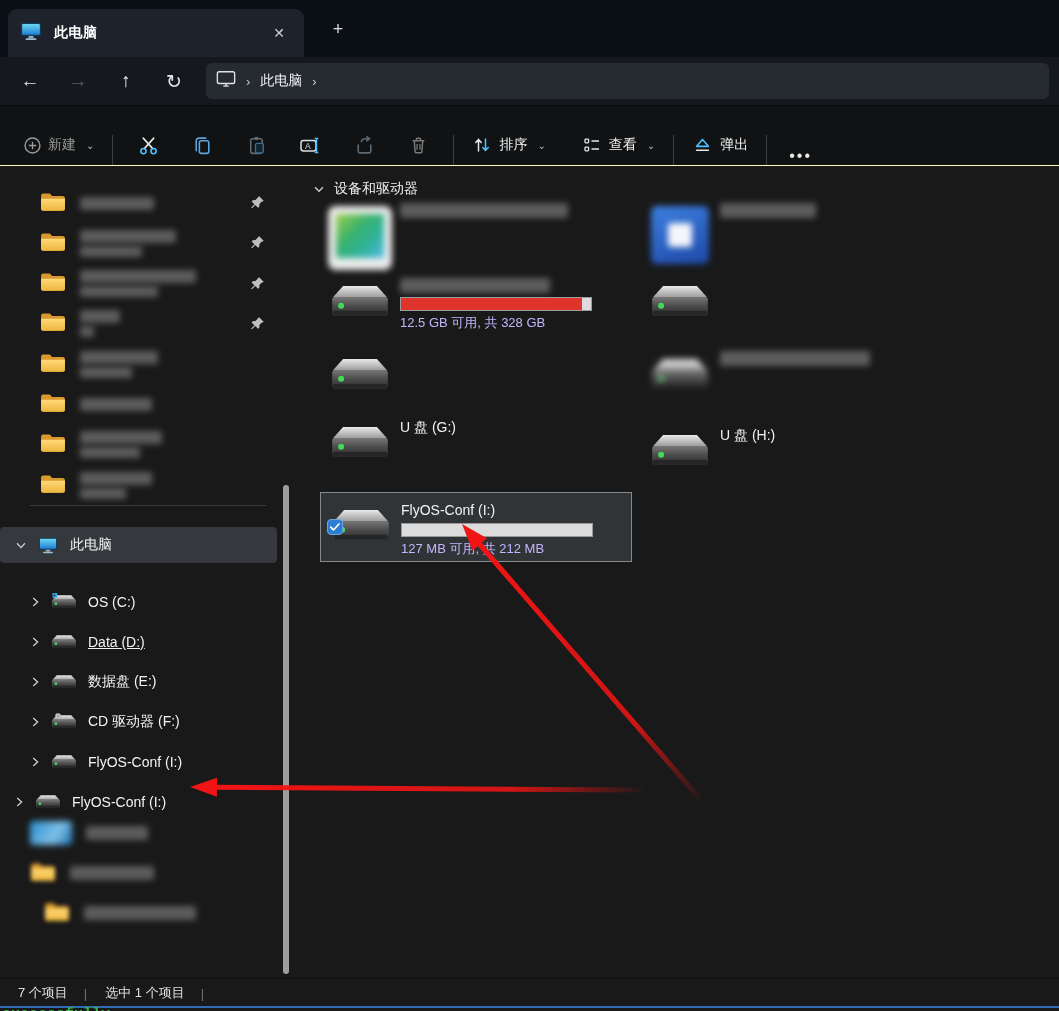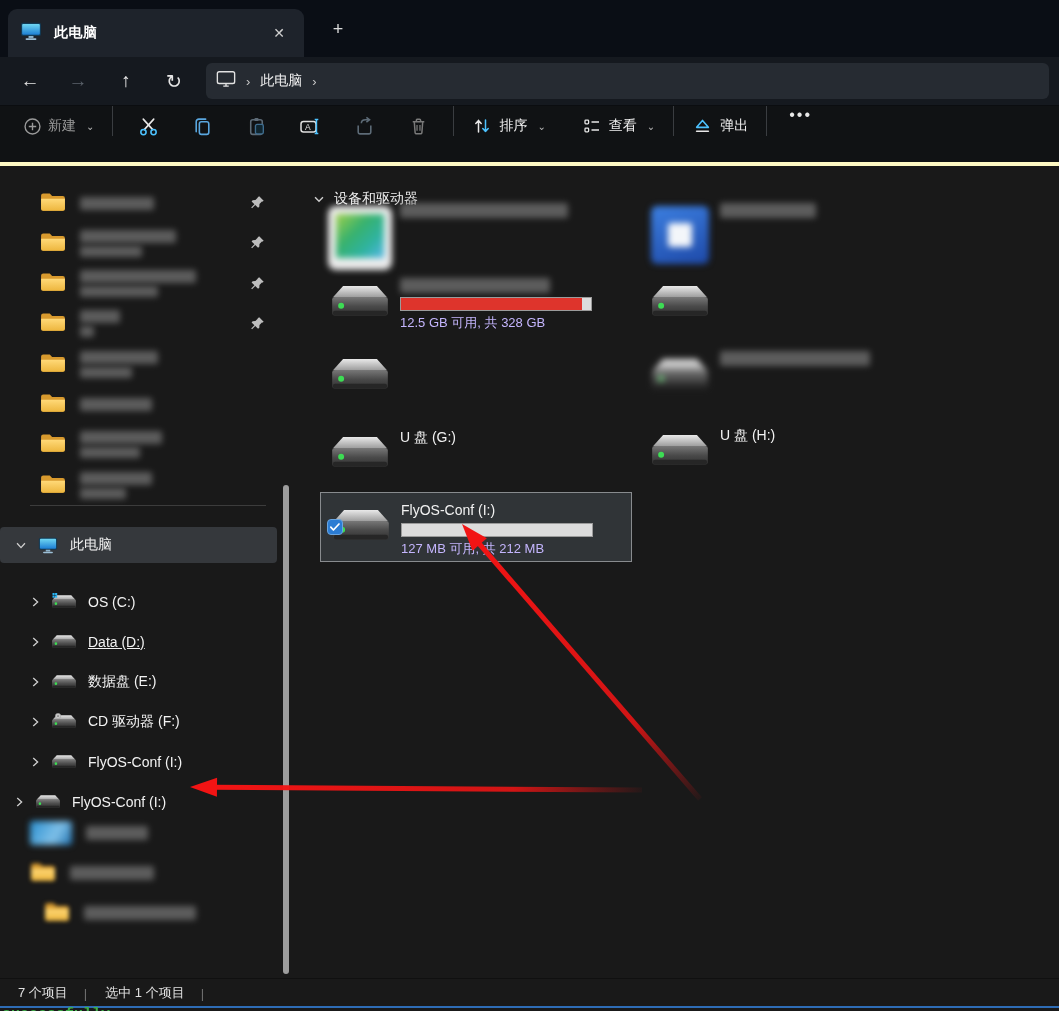--- a/index.html
+++ b/index.html
@@ -21,21 +21,21 @@
   .navbar { height:49px; background:#15191f; display:flex; align-items:center; border-bottom:1px solid #0b0d10; }
   .navbtn { width:36px; height:32px; margin-left:12px; display:flex; align-items:center; justify-content:center;
             font-size:19px; color:#e6e6e6; border-radius:5px; }
   .navbtn.disabled { color:#5d646c; }
   .addr { flex:1; height:36px; margin:0 10px 0 14px; background:#262b32; border-radius:6px;
           display:flex; align-items:center; padding:0 10px; }
   .crumb-sep { color:#c8c8c8; font-size:13px; margin:0 10px; }
   .crumb { font-size:14px; color:#f0f0f0; }
 
   
-  .toolbar { height:60px; background:#101214; display:flex; align-items:flex-start; border-bottom:4px solid #fef9c3; }
+  .toolbar { height:60px; background:#101214; display:flex; align-items:flex-end; border-bottom:1px solid #fef9c3; }
   .tbtn { display:flex; align-items:center; gap:7px; padding:0 10px; height:40px; border-radius:5px; }
   .tbtn .lbl { font-size:14px; color:#f0f0f0; }
   .tbtn.dim .lbl { color:#9a9a9a; }
   .ticon { width:42px; height:40px; display:flex; align-items:center; justify-content:center; border-radius:5px; margin:0 6px; }
   .tsep { width:1px; height:30px; background:#3a3d41; margin:0 8px; }
   .chev-dn { font-size:10px; color:#b8b8b8; margin-left:3px; }
   .more { font-size:16px; letter-spacing:2px; color:#e8e8e8; padding:0 14px; }
 
   
   .panes { position:relative; height:812px; display:flex; }
@@ -51,21 +51,21 @@
 
   .tree-row { position:absolute; left:0; width:277px; height:38px; display:flex; align-items:center;
               font-size:14px; color:#f2f2f2; border-radius:4px; }
   .tree-row.sel { background:#35383c; }
   .tree-lbl { margin-left:12px; }
   .chevsvg { flex:none; }
 
   .scrollthumb { position:absolute; left:283px; top:319px; width:6px; height:489px; background:#9d9d9d; border-radius:3px; }
 
   
-  .secheader { position:absolute; left:12px; top:24px; display:flex; align-items:center; gap:8px; }
+  .secheader { position:absolute; left:12px; top:14px; display:flex; align-items:center; gap:8px; }
   .secheader .txt { font-size:14px; color:#ededed; }
 
   .tile { position:absolute; width:311px; display:flex; }
   .tile .iconbox { width:80px; display:flex; justify-content:center; padding-top:6px; flex:none; }
   .tile .stack { padding-top:0; }
   .dname { font-size:14px; color:#f2f2f2; line-height:22px; white-space:nowrap; }
   .dbar { position:relative; width:192px; height:14px; background:#dcdcdc; border:1px solid #9b9b9b; margin:2px 0 3px; }
   .dbar .fill { position:absolute; left:0; top:0; bottom:0; }
   .dcap { position:relative; font-size:13px; color:#c4b5fd; white-space:nowrap; }
   .tile.sel-tile { border:1px solid #888b8e; background:#303437; width:312px; height:68px; padding-top:6px; }
@@ -700,21 +700,21 @@
   <polygon points="11,5 45,5 55,16 1,16" fill="url(#dtop10)"></polygon>
   <rect x="0" y="16" width="56" height="19" rx="2.5" fill="url(#dfr10)"></rect>
   <rect x="0.8" y="30" width="54.4" height="4.5" rx="2" fill="#262626"></rect>
   <circle cx="9" cy="25" r="3" fill="#3ddc54"></circle>
                 </svg></div>
             </div>
             <div class="stack">
               <div class="blurblk" style="width: 150px; height: 15px; margin-top: 3px; margin-bottom: 4px;"></div>
             </div>
           </div>
-          <div class="tile" style="left: 20px; top: 260px; height: 70px;">
+          <div class="tile" style="left: 20px; top: 250px; height: 70px;">
             <div class="iconbox">
               <svg width="56" height="39.76" viewBox="0 0 56 40">
   <defs>
                   <linearGradient id="dtop11" x1="0" y1="0" x2="0" y2="1">
                     <stop offset="0" stop-color="#e9e9e9"></stop>
                     <stop offset="1" stop-color="#9f9f9f"></stop>
                   </linearGradient>
   <linearGradient id="dfr11" x1="0" y1="0" x2="0" y2="1">
                     <stop offset="0" stop-color="#787878"></stop>
                     <stop offset="0.5" stop-color="#4a4a4a"></stop>

